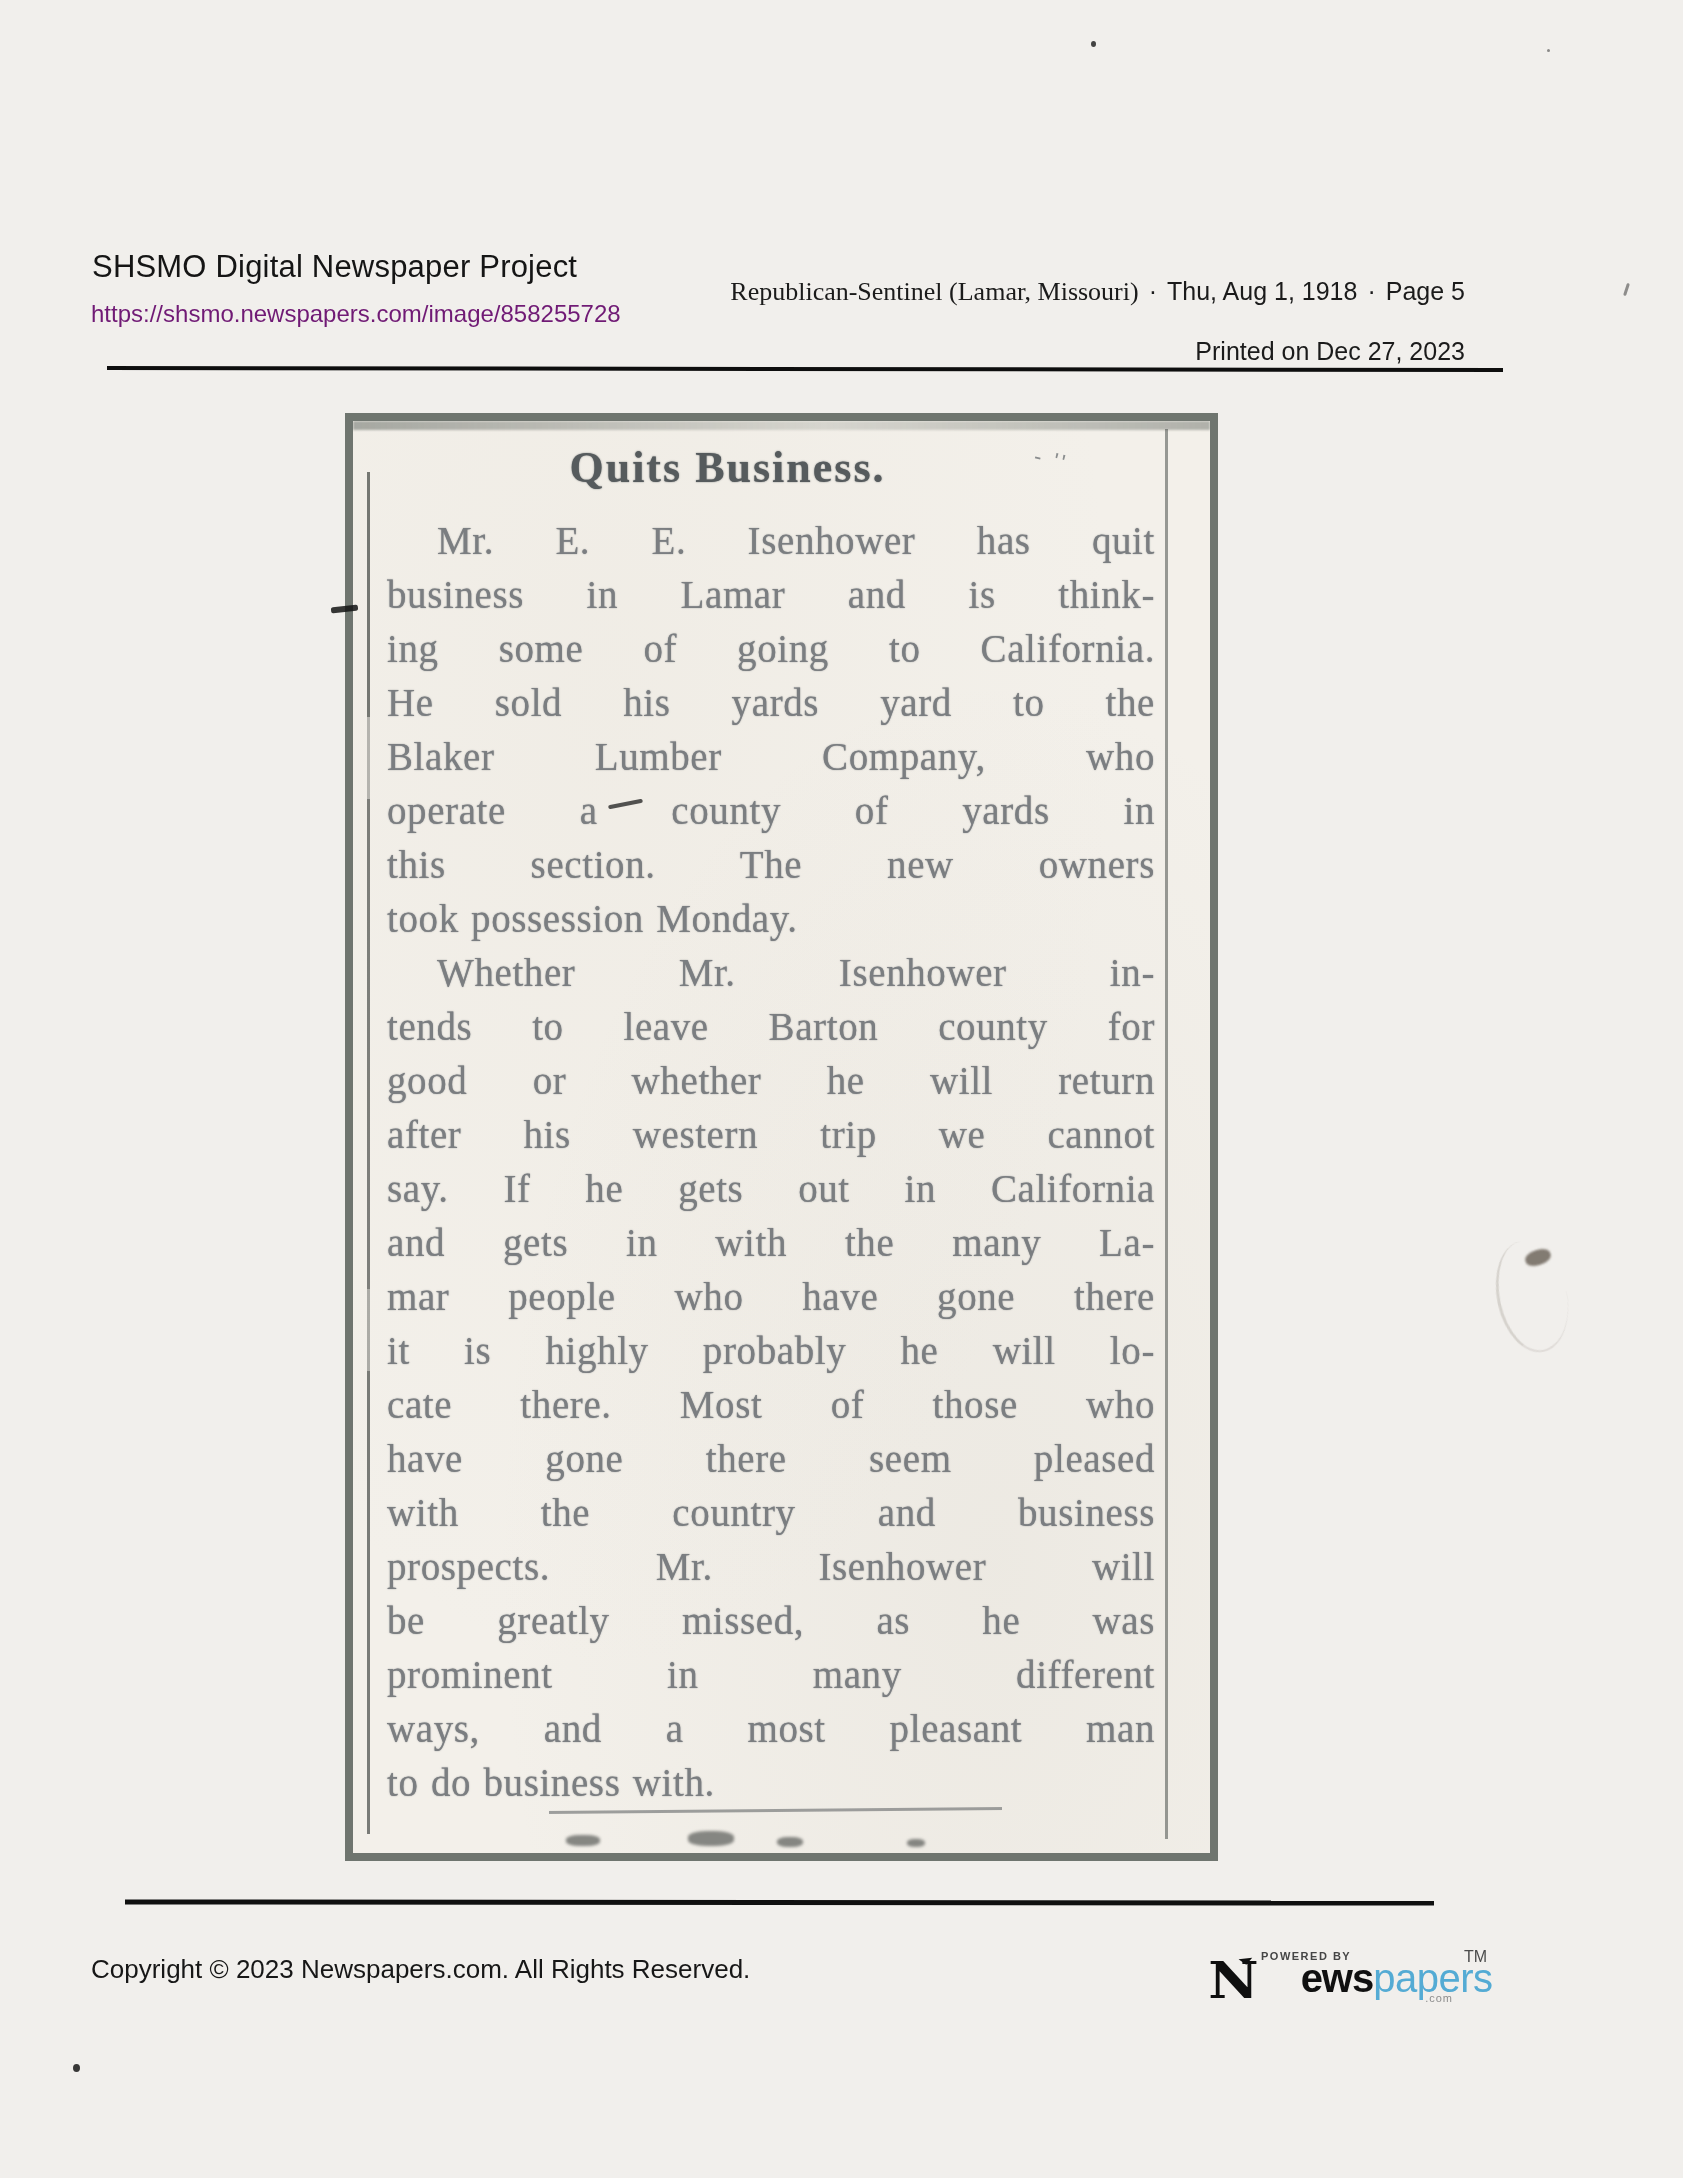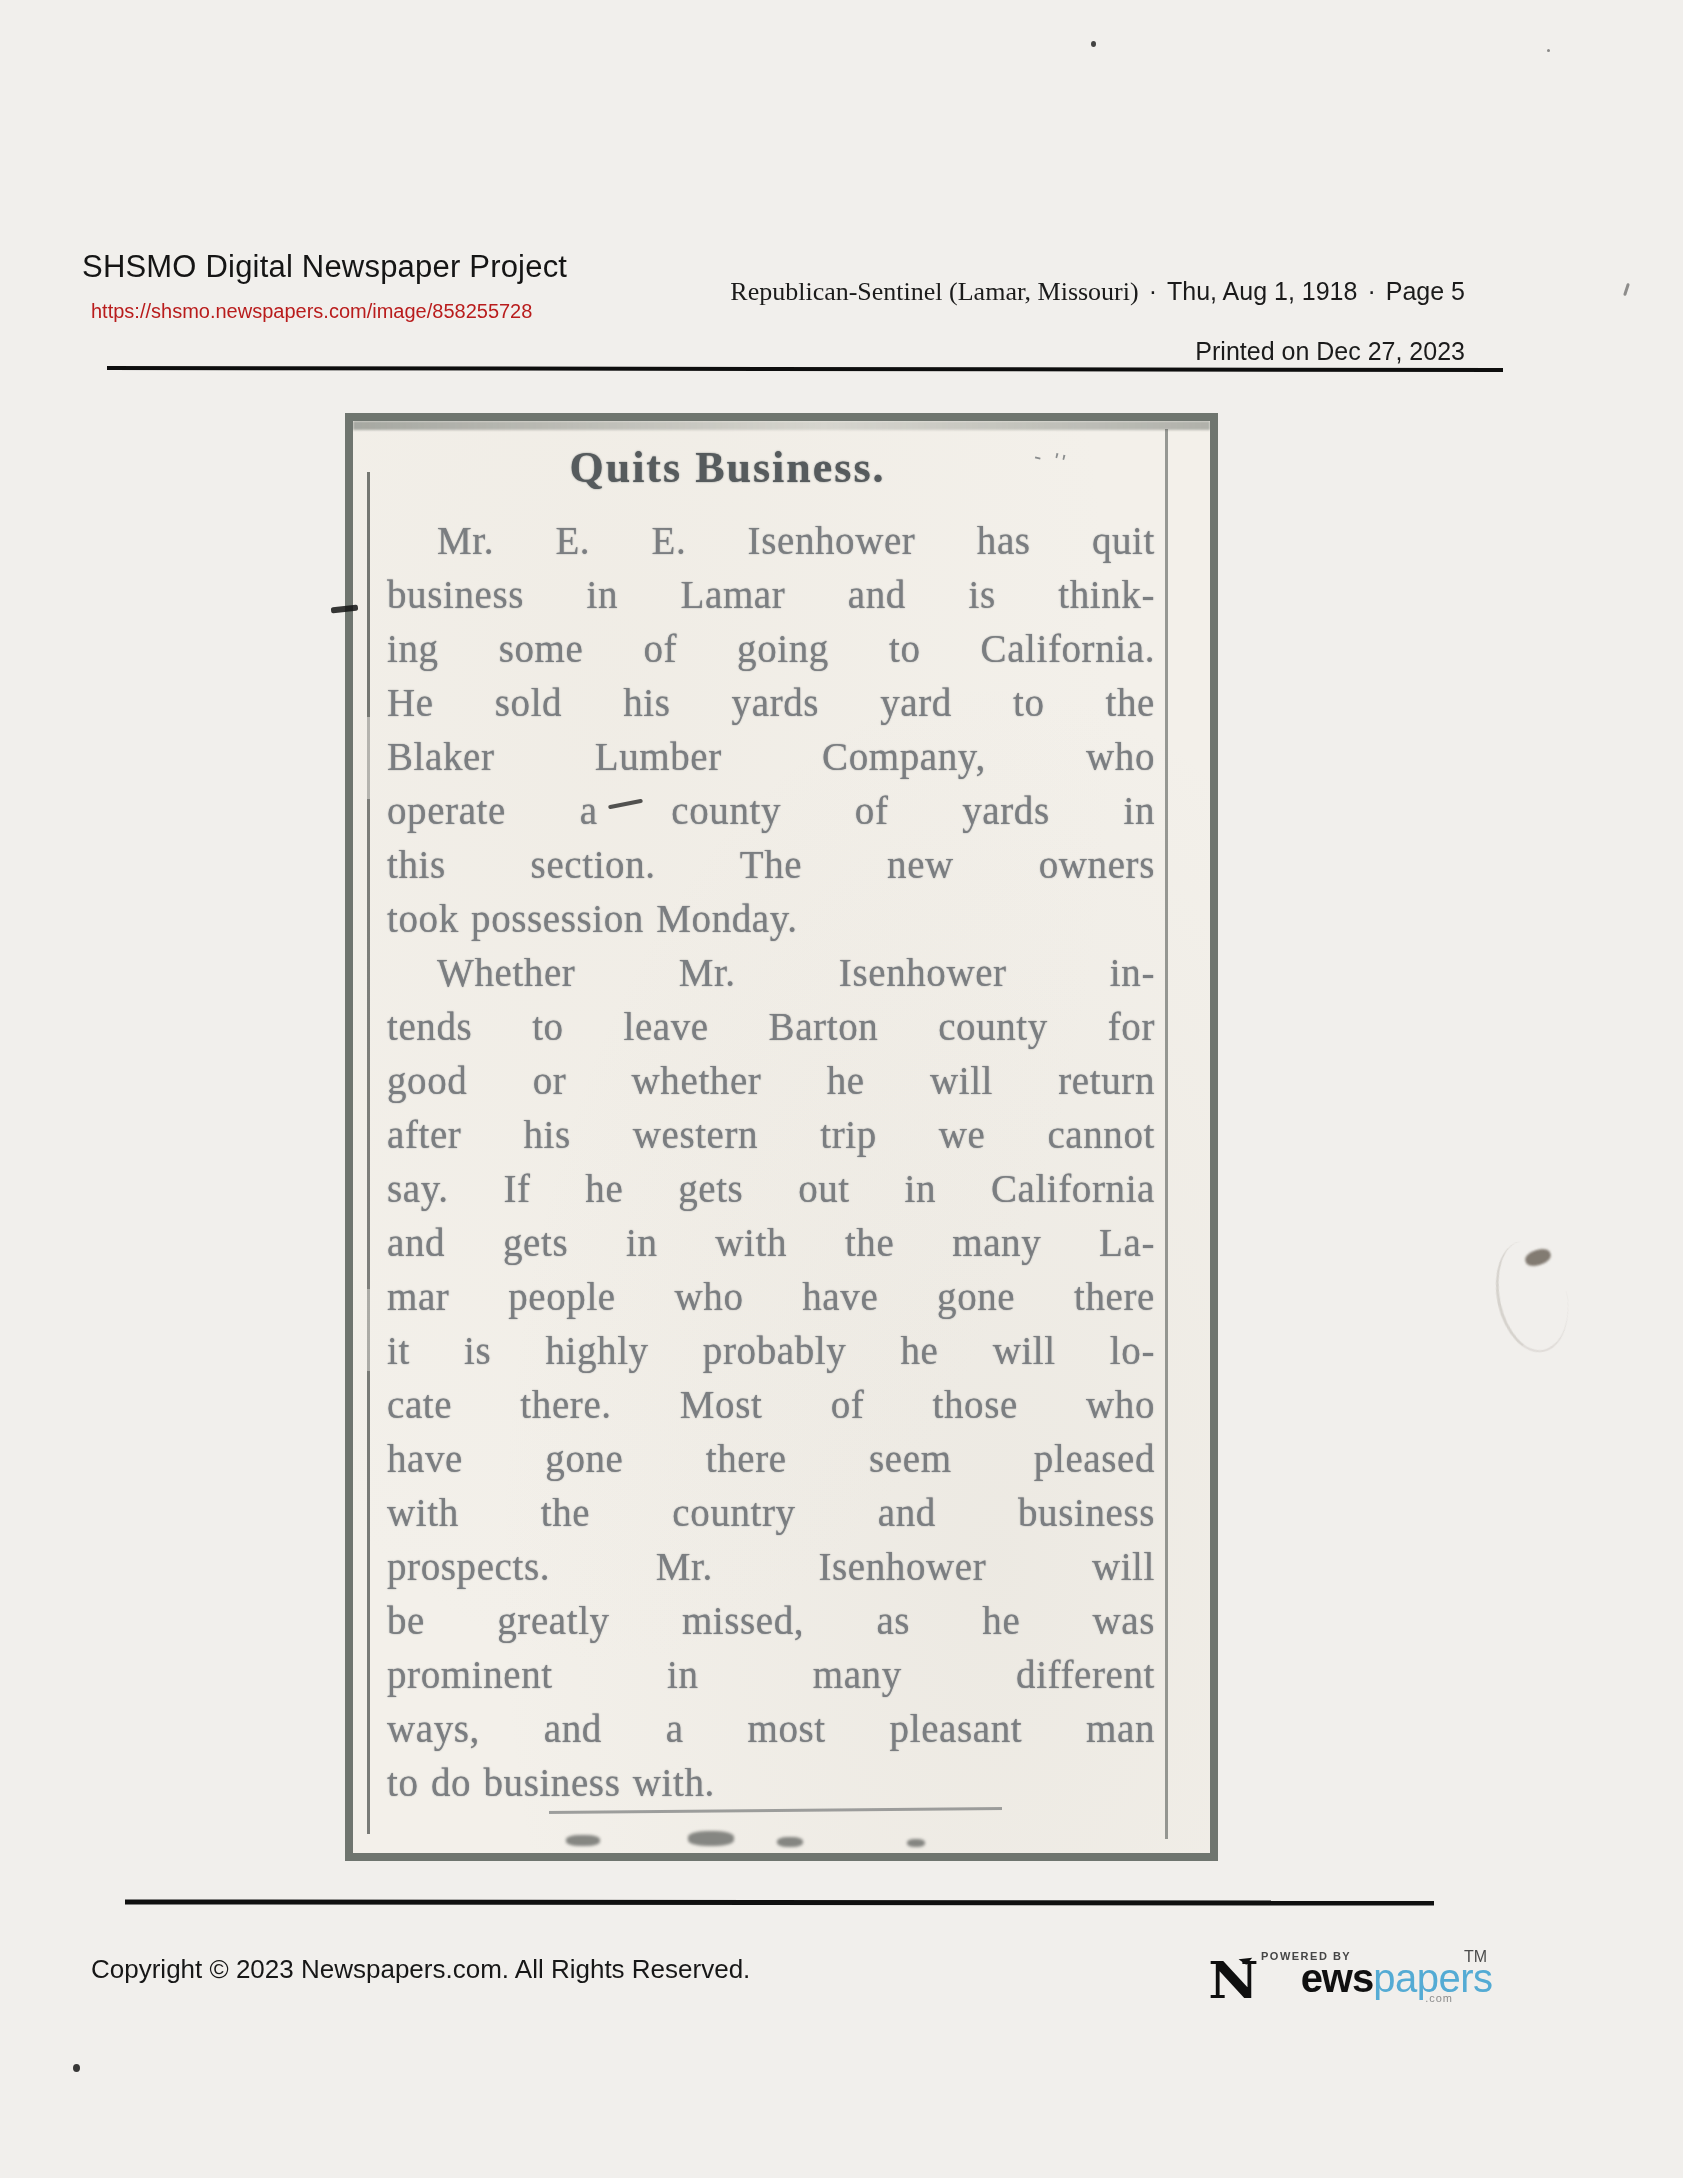--- a/index.html
+++ b/index.html
@@ -5,22 +5,22 @@
   html,body{margin:0;padding:0;}
   body{
     width:1683px;height:2178px;position:relative;overflow:hidden;
     background:#f1efec;
     font-family:"Liberation Sans",sans-serif;
     color:#1a1a1a;
   }
   .abs{position:absolute;}
 
   
-  .project-title{left:82px;top:249px;font-size:31px;letter-spacing:0.2px;color:#151515;}
-  .source-url{left:91px;top:300px;font-size:20px;color:#b91c1c;text-align:right;}
+  .project-title{left:92px;top:249px;font-size:31px;letter-spacing:0.2px;color:#151515;}
+  .source-url{left:91px;top:300px;font-size:24px;color:#701a75;text-align:right;}
   .pub-line{right:218px;top:277px;font-size:25px;text-align:right;white-space:nowrap;color:#1b1b1b;}
   .pub-name{font-family:"Liberation Serif",serif;font-size:26px;}
   .dot-sep{padding:0 10px;color:#1b1b1b;}
   .printed-line{right:218px;top:337px;font-size:25px;text-align:right;color:#1b1b1b;}
   .rule-top{left:107px;top:367px;width:1396px;height:4px;background:#0e0e0e;transform:rotate(.08deg);}
   .rule-bottom{left:125px;top:1900px;width:1309px;height:5px;background:#101010;transform:rotate(.05deg);}
 
   
   .clip{
     left:345px;top:413px;width:857px;height:1432px;

